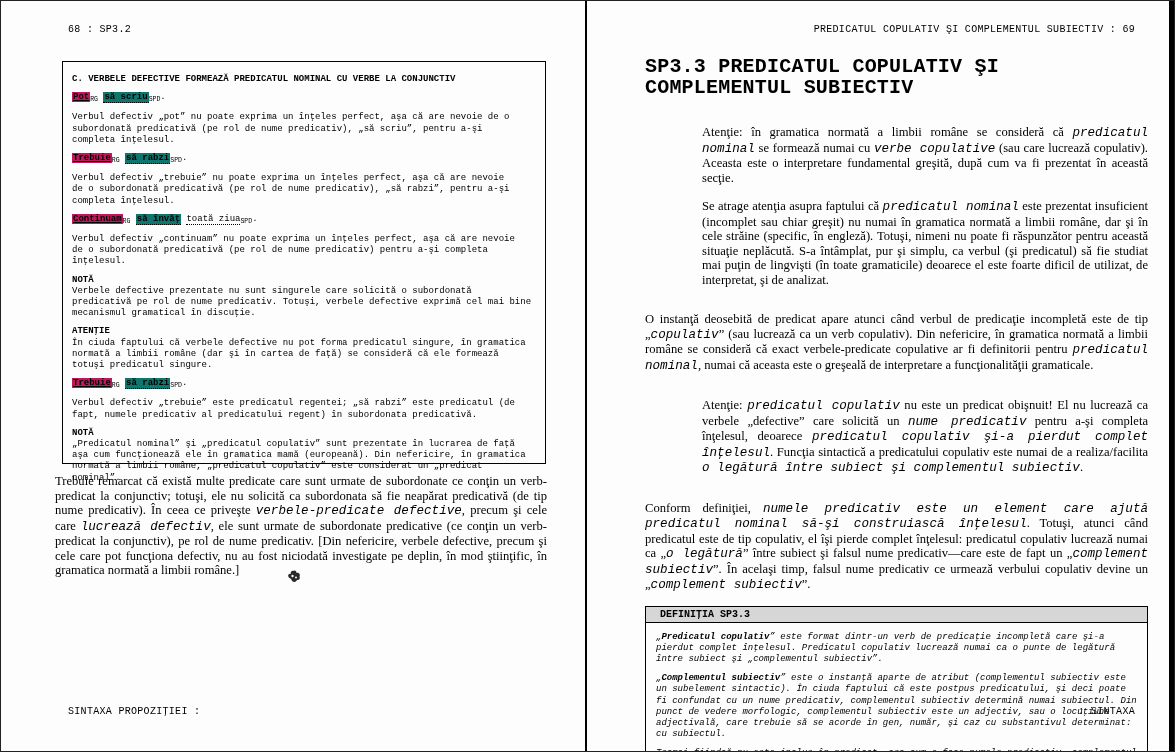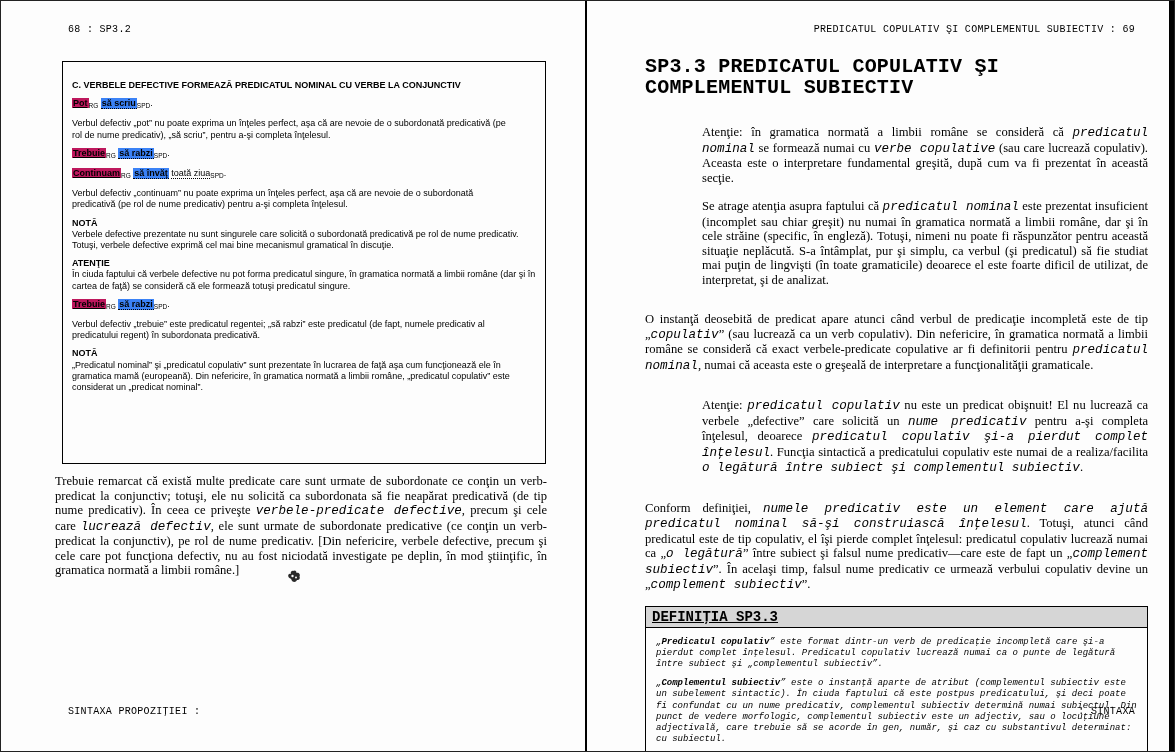--- a/index.html
+++ b/index.html
@@ -20,70 +20,71 @@
   .runhead.lp{left:68px;}
   .runhead.rp{right:34px;}
 
   .pagefoot{position:absolute;top:706px;font-family:"Liberation Mono","DejaVu Sans Mono",monospace;
     font-size:10px;letter-spacing:.3px;white-space:nowrap;}
   .pagefoot.lp{left:68px;}
   .pagefoot.rp{right:34px;}
 
   
   .rule-box{position:absolute;left:62px;top:61px;width:484px;height:403px;border:1px solid #000;
-    box-sizing:border-box;padding:18px 9px 6px 9px;
-    font-family:Liberation Sans, sans-serif;font-size:9px;line-height:11.2px;}
+    box-sizing:border-box;padding:12px 9px 6px 9px;
+    font-family:Liberation Mono, monospace;font-size:9px;line-height:11.2px;}
   .box-title{font-weight:bold;margin-bottom:7px;}
   .ex{margin:0 0 7px 0;}
   .bp{margin:0 18px 7px 0;}
   .nb{margin:0 0 7px 0;}
   .nl{font-weight:bold;}
 
   .s-p{}
   .s-i{font-style:italic;font-family:Liberation Mono, monospace;}
   .s-bi{font-weight:bold;font-style:italic;}
   .s-sub{font-size:6.5px;vertical-align:-2px;letter-spacing:0;}
   .s-hls{background:#be185d;font-weight:bold;text-decoration:underline;padding:0 1px;}
-  .s-hld{background:#3b82f6;font-weight:bold;border-bottom:1px dotted #000;padding:0 1px;}
+  .s-hld{background:#0f766e;font-weight:bold;border-bottom:1px dotted #000;padding:0 1px;}
   .s-dot{border-bottom:1px dotted #000;}
 
   
   .serif{font-family:"Liberation Serif",serif;font-size:12.6px;line-height:14.5px;
     text-align:justify;margin:0 0 13px 0;}
   .lp-para{position:absolute;left:55px;top:474px;width:492px;}
   .ornament{position:absolute;left:286px;top:570px;width:16px;height:14px;}
 
   
   .rcol{position:absolute;left:54px;top:56px;width:503px;}
   .rtitle{font-family:Liberation Mono, monospace;font-weight:bold;font-size:20px;
     line-height:21px;margin:0 0 27px 0;letter-spacing:.2px;}
   .serif.indent{margin-left:57px;margin-bottom:14px;}
   .gap-lg{margin-top:25px;}
 
   .defbox{border:1px solid #000;margin-top:8px;}
   .defbox-header{background:#d6d6d6;border-bottom:1px solid #000;
     font-family:"Liberation Mono","DejaVu Sans Mono",monospace;font-weight:bold;
-    font-size:14px;padding:2px 6px;text-decoration:underline;}
+    font-size:10px;padding:2px 14px;}
   .defbox-body{padding:9px 10px 8px 10px;
     font-family:"Liberation Mono","DejaVu Sans Mono",monospace;font-size:9px;line-height:11.2px;}
   .ip{font-style:italic;margin:0 0 8px 0;}
   .defbox-body .nb{margin:0;}
 </style>
 </head>
 <body>
 
 <section class="page left">
   <div class="runhead lp">68 : SP3.2</div>
 
   <div class="rule-box">
     <div class="box-title">C. VERBELE DEFECTIVE FORMEAZĂ PREDICATUL NOMINAL CU VERBE LA CONJUNCTIV</div>
     <div>
         <div class="ex"><span class="s-hls">Pot</span><span class="s-sub">RG</span><span class="s-p"> </span><span class="s-hld">să scriu</span><span class="s-sub">SPD</span><span class="s-p">.</span></div>
         <div class="bp">Verbul defectiv „pot” nu poate exprima un înţeles perfect, aşa că are nevoie de o subordonată predicativă (pe rol de nume predicativ), „să scriu”, pentru a-şi completa înţelesul.</div>
         <div class="ex"><span class="s-hls">Trebuie</span><span class="s-sub">RG</span><span class="s-p"> </span><span class="s-hld">să rabzi</span><span class="s-sub">SPD</span><span class="s-p">.</span></div>
+        <div class="bp">Verbul defectiv „trebuie” nu poate exprima un înţeles perfect, aşa că are nevoie de o subordonată predicativă (pe rol de nume predicativ), „să rabzi”, pentru a-şi completa înţelesul.</div>
         <div class="ex"><span class="s-hls">Continuam</span><span class="s-sub">RG</span><span class="s-p"> </span><span class="s-hld">să învăţ</span><span class="s-p"> </span><span class="s-dot">toată ziua</span><span class="s-sub">SPD</span><span class="s-p">.</span></div>
         <div class="bp">Verbul defectiv „continuam” nu poate exprima un înţeles perfect, aşa că are nevoie de o subordonată predicativă (pe rol de nume predicativ) pentru a-şi completa înţelesul.</div>
         <div class="nb">
           <div class="nl">NOTĂ</div>
           <div class="nt">Verbele defective prezentate nu sunt singurele care solicită o subordonată predicativă pe rol de nume predicativ. Totuşi, verbele defective exprimă cel mai bine mecanismul gramatical în discuţie.</div>
         </div>
         <div class="nb">
           <div class="nl">ATENŢIE</div>
           <div class="nt">În ciuda faptului că verbele defective nu pot forma predicatul singure, în gramatica normată a limbii române (dar şi în cartea de faţă) se consideră că ele formează totuşi predicatul singure.</div>
         </div>

